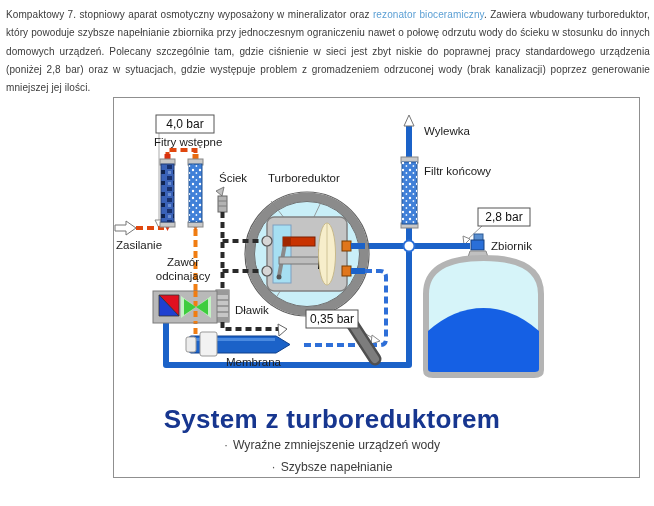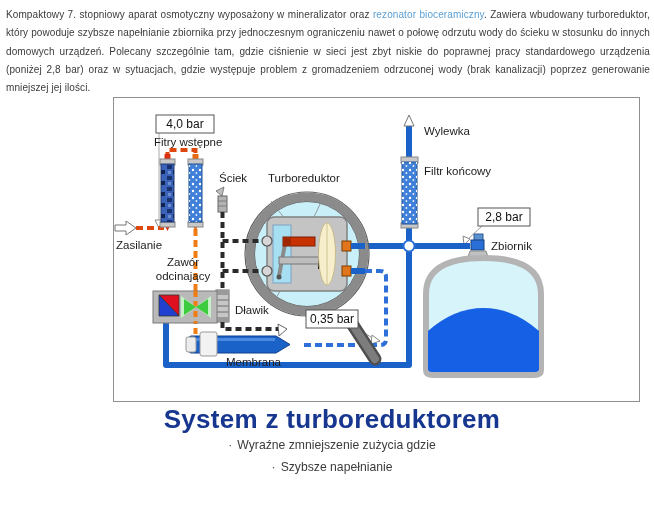--- a/index.html
+++ b/index.html
@@ -7,21 +7,21 @@
     width:654px;height:506px;position:relative;background:#ffffff;
     font-family:"Liberation Sans",sans-serif;overflow:hidden;
   }
   .intro{
     position:absolute;left:6px;top:6px;width:644px;
     font-size:10px;line-height:18.3px;letter-spacing:0.1px;
     color:#3b3b3b;text-align:justify;
   }
   .intro .link{color:#5b9fd4;cursor:pointer;}
   .frame{
-    position:absolute;left:113px;top:97px;width:527px;height:305px;
+    position:absolute;left:113px;top:97px;width:527px;height:381px;
     border:1px solid #8f8f8f;box-sizing:border-box;background:#ffffff;
   }
   .frame svg{display:block;}
   .dlabel{font-size:11.5px;fill:#1c1c1c;font-family:"Liberation Sans",sans-serif;}
   .gauge-text{font-size:12px;fill:#111;font-family:"Liberation Sans",sans-serif;}
   .footer-title{
     position:absolute;top:404px;left:10px;width:644px;text-align:center;
     font-size:26px;font-weight:bold;color:#17368f;letter-spacing:0.3px;
   }
   .bullets{
@@ -206,15 +206,15 @@
   <text class="dlabel" x="121" y="216">Dławik</text>
   <text class="dlabel" x="112" y="268">Membrana</text>
   <text class="dlabel" x="310" y="37">Wylewka</text>
   <text class="dlabel" x="310" y="77">Filtr końcowy</text>
   <text class="dlabel" x="377" y="152">Zbiornik</text>
 </svg>
 </div>
 
 <div class="footer-title">System z turboreduktorem</div>
 <div class="bullets">
-  <div class="b-line"><span class="dot">·</span><span>Wyraźne zmniejszenie zużycia gdzie</span></div>
+  <div class="b-line"><span class="dot">·</span><span>Wyraźne zmniejszenie urządzeń wody</span></div>
   <div class="b-line"><span class="dot">·</span><span>Szybsze napełnianie</span></div>
 </div>
 
 </body></html>

